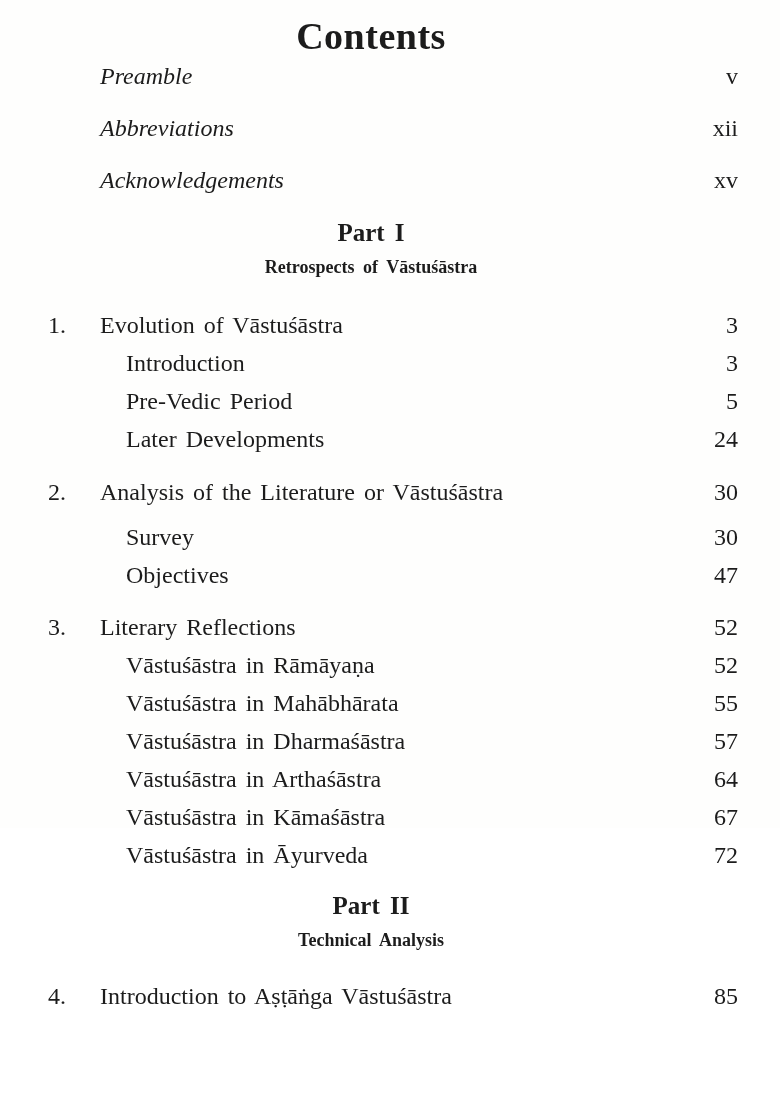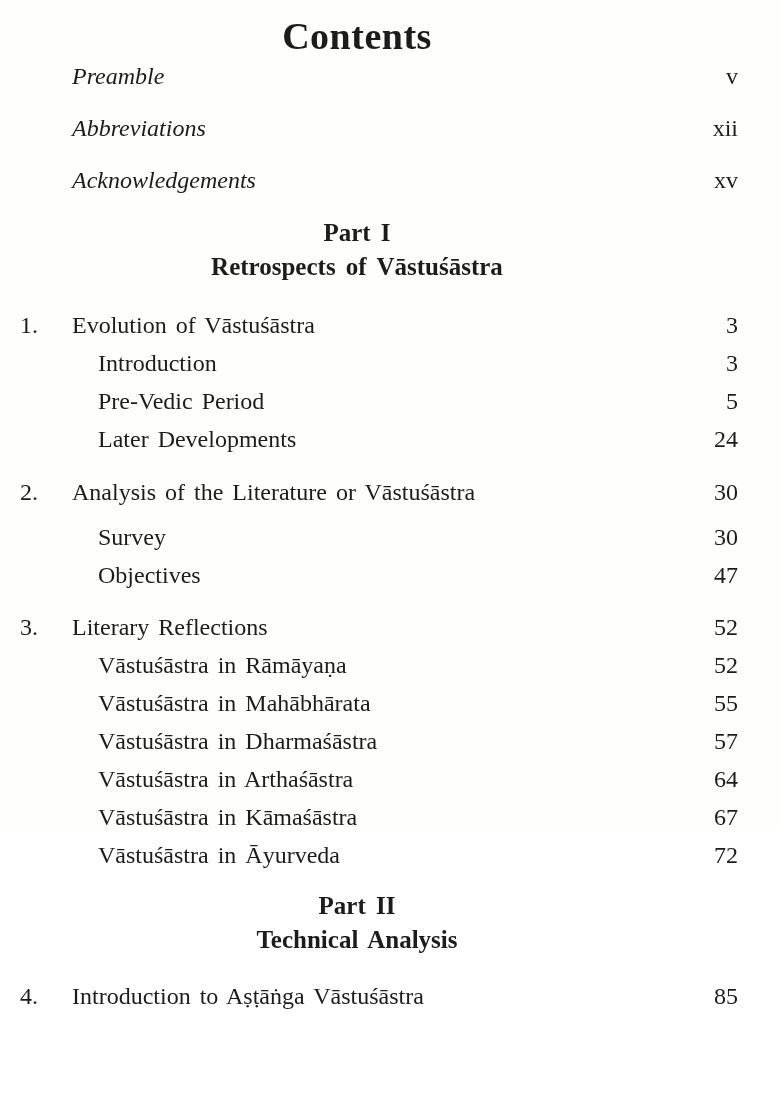--- a/index.html
+++ b/index.html
@@ -10,21 +10,21 @@
     width: 780px;
     height: 1108px;
     overflow: hidden;
     font-family: "Liberation Serif", "DejaVu Serif", serif;
   }
   .page {
     position: relative;
     width: 780px;
     height: 828px;
     box-sizing: border-box;
-    padding: 12px 42px 0 20px;
+    padding: 12px 42px 0 48px;
     background: #fefefd;
     color: #1c1c1c;
   }
   
   .page-title {
     margin: 0;
     padding-right: 44px;           
     text-align: center;
     font-size: 38px;
     font-weight: bold;
@@ -57,21 +57,21 @@
     text-align: center;
     padding-right: 44px;           
     font-weight: bold;
   }
   .part-heading-block .part-label {
     font-size: 25px;
     line-height: 34px;
     word-spacing: 4px;
   }
   .part-heading-block .part-title {
-    font-size: 25px;
+    font-size: 18px;
     line-height: 34px;
     word-spacing: 4px;
   }
   
   .row {
     display: flex;
     align-items: baseline;
     font-size: 24px;
     line-height: 38px;
     word-spacing: 3px;

